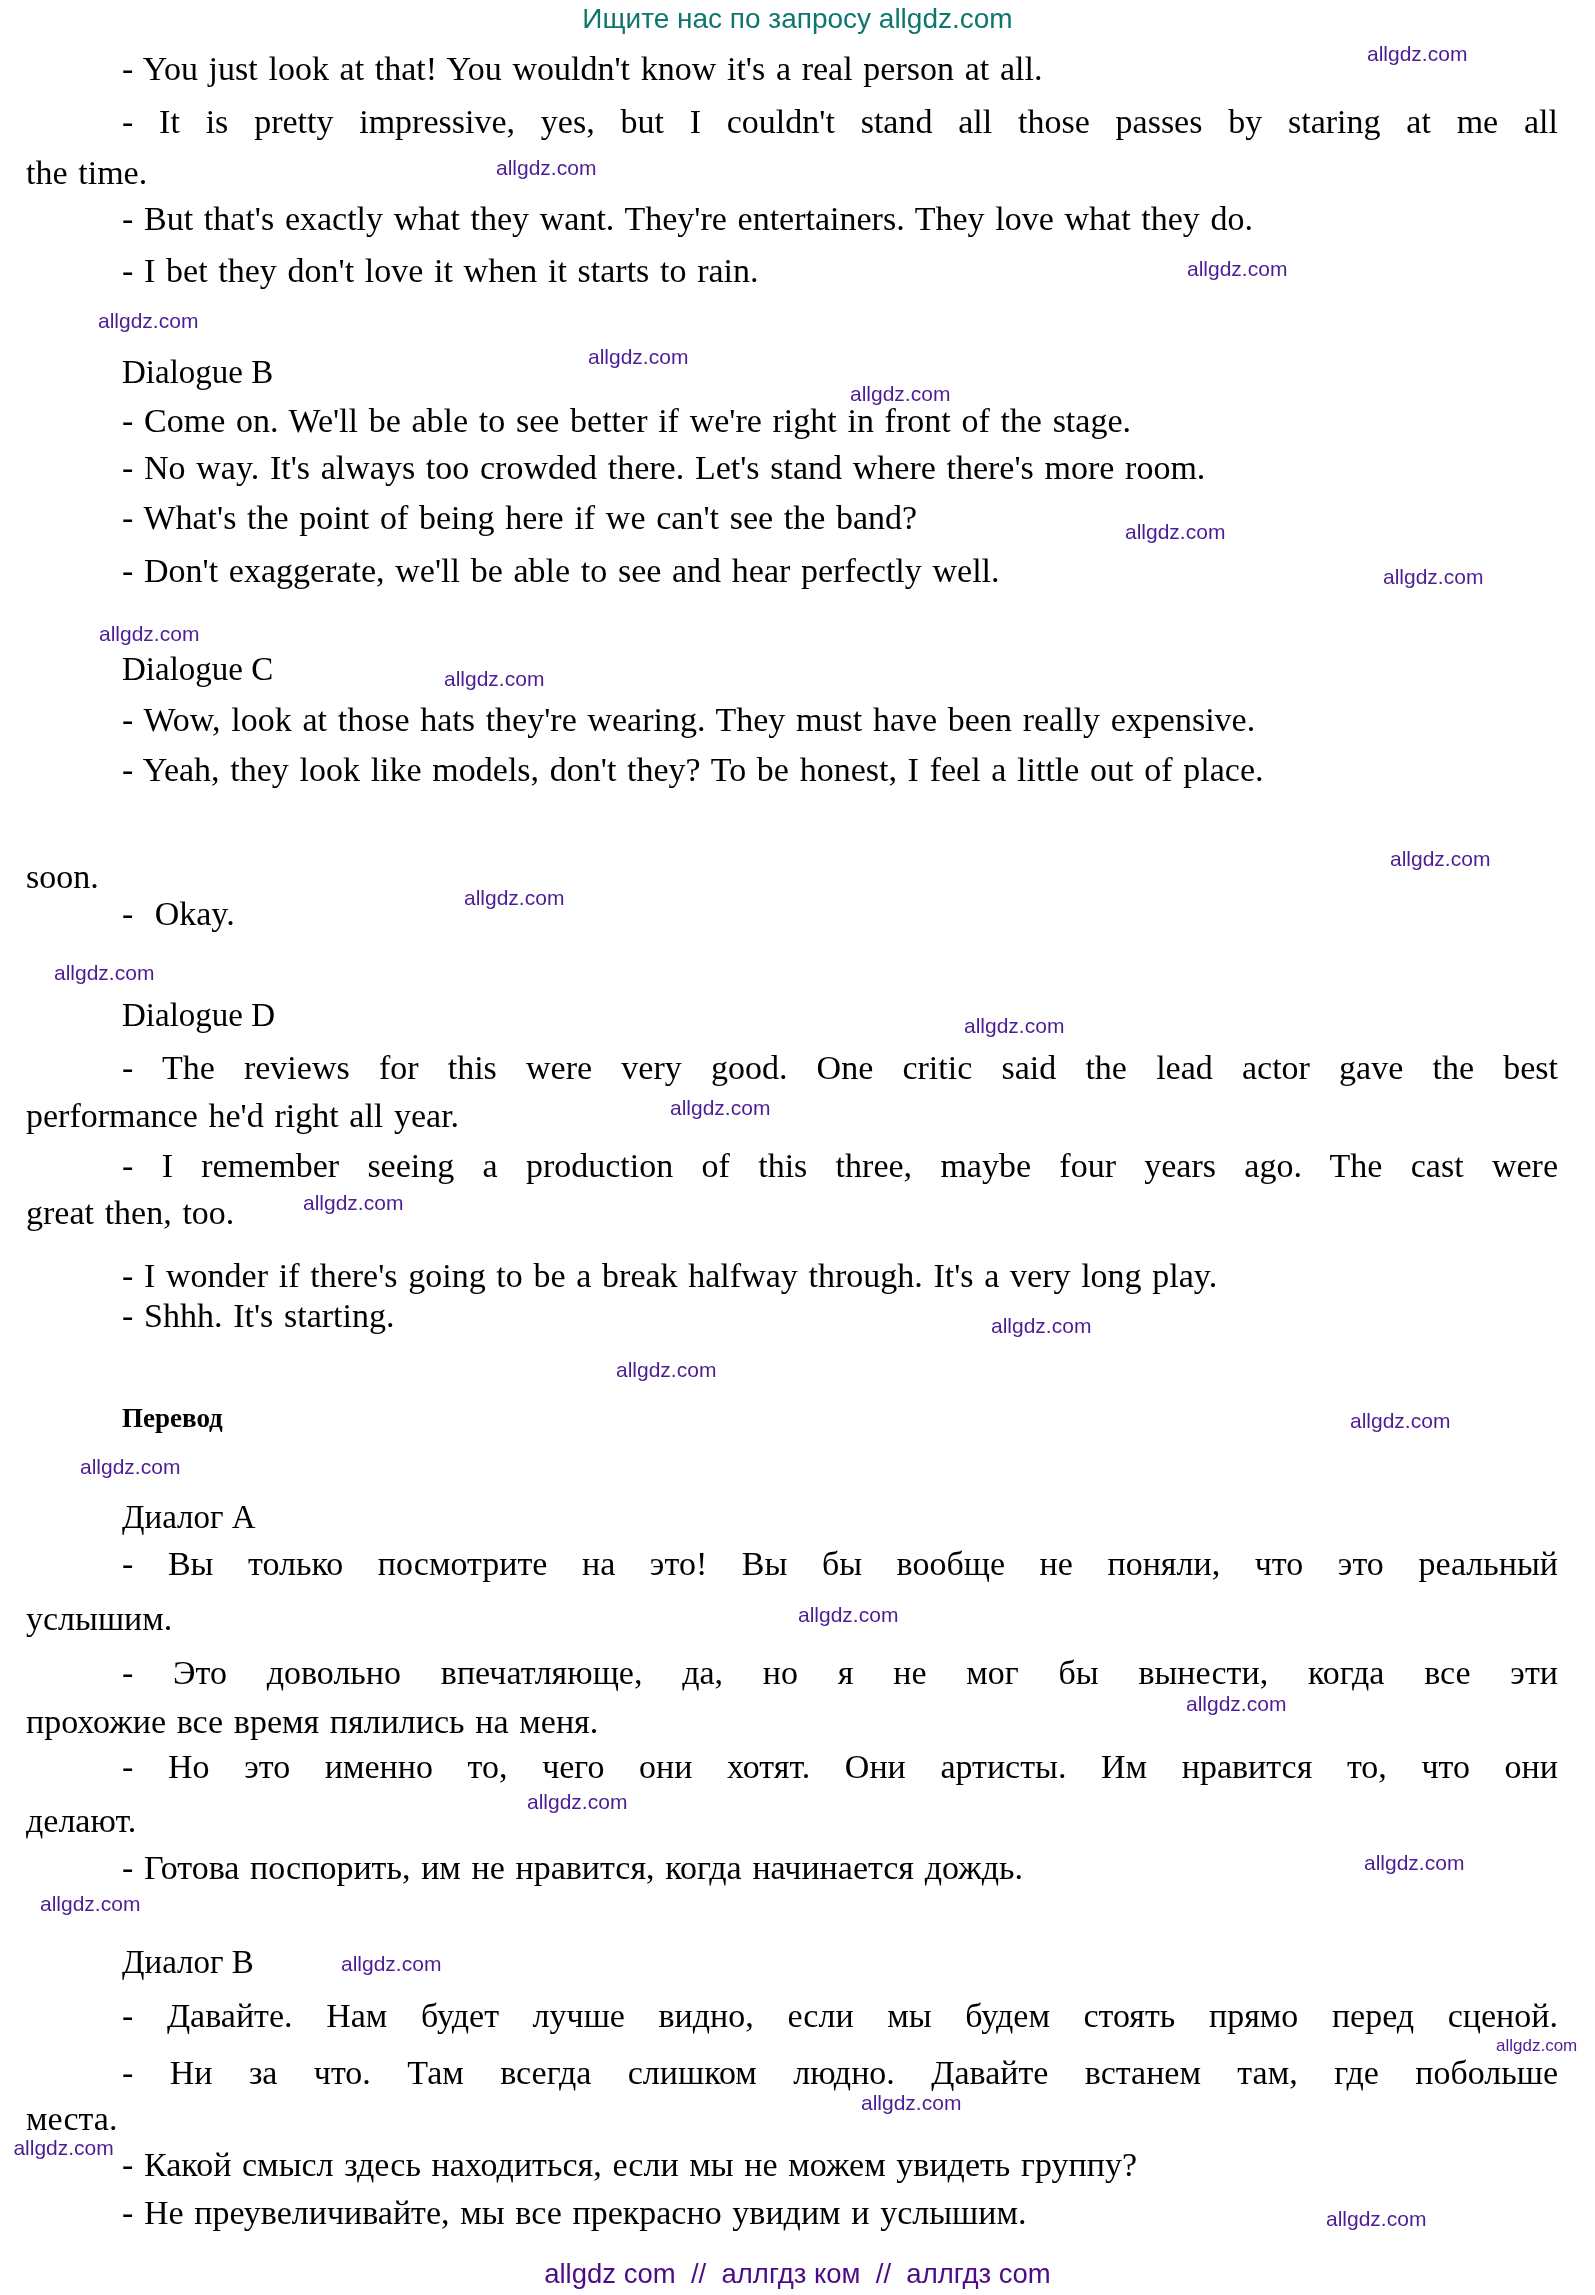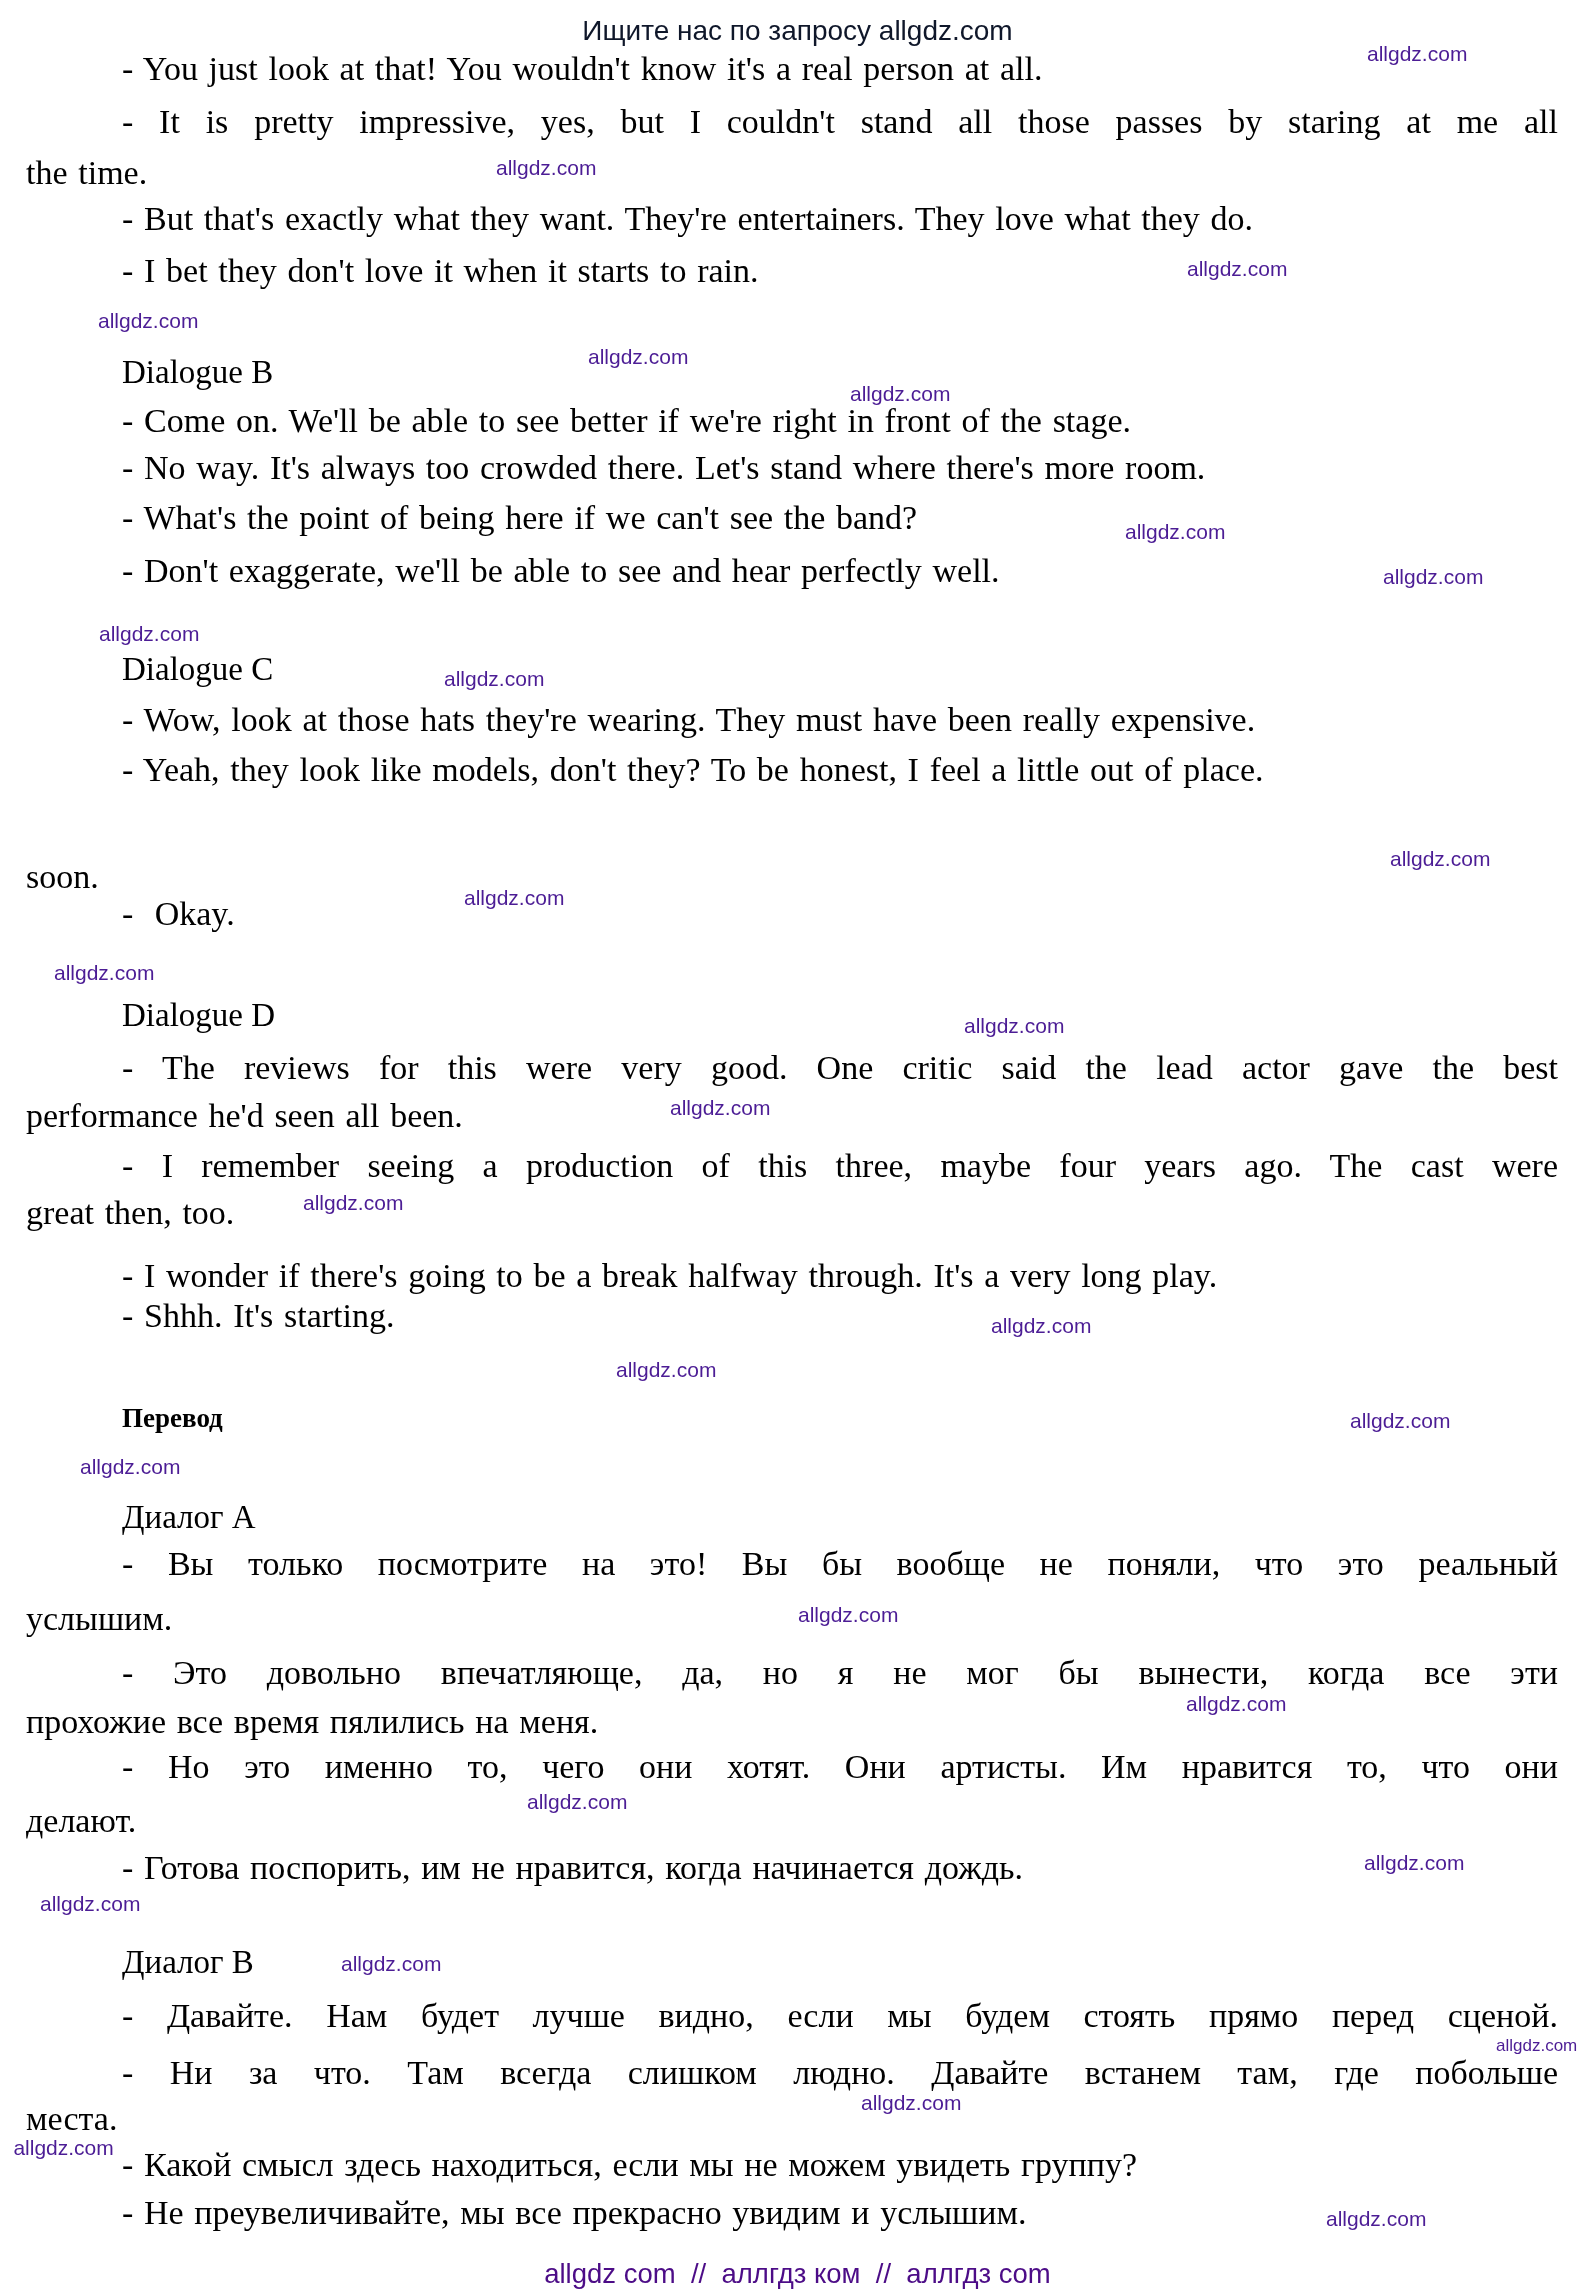--- a/index.html
+++ b/index.html
@@ -63,21 +63,21 @@
     font-size: 27.5px;
     line-height: 1;
     white-space: pre;
   }
 </style>
 </head>
 <body>
 
 <div class="page">
 
-  <div class="banner" style="color: #0f172a; margin-top: 12px;">Ищите нас по запросу allgdz.com</div>
+  <div class="banner" style="color: #0f766e;">Ищите нас по запросу allgdz.com</div>
 
   <div class="line" style="top:50px">- You just look at that! You wouldn't know it's a real person at all.</div>
   <div class="line just" style="top:103px">- It is pretty impressive, yes, but I couldn't stand all those passes by staring at me all</div>
   <div class="line cont" style="top:154px">the time.</div>
   <div class="line" style="top:200px">- But that's exactly what they want. They're entertainers. They love what they do.</div>
   <div class="line" style="top:252px">- I bet they don't love it when it starts to rain.</div>
 
   <div class="heading" style="top:354px">Dialogue B</div>
   <div class="line" style="top:449px">- No way. It's always too crowded there. Let's stand where there's more room.</div>
   <div class="line" style="top:402px">- Come on. We'll be able to see better if we're right in front of the stage.</div>
@@ -85,21 +85,21 @@
   <div class="line" style="top:552px">- Don't exaggerate, we'll be able to see and hear perfectly well.</div>
 
   <div class="heading" style="top:651px">Dialogue C</div>
   <div class="line" style="top:701px">- Wow, look at those hats they're wearing. They must have been really expensive.</div>
   <div class="line" style="top:751px">- Yeah, they look like models, don't they? To be honest, I feel a little out of place.</div>
   <div class="line cont" style="top:858px">soon.</div>
   <div class="line" style="top:895px">-  Okay.</div>
 
   <div class="heading" style="top:997px">Dialogue D</div>
   <div class="line just" style="top:1049px">- The reviews for this were very good. One critic said the lead actor gave the best</div>
-  <div class="line cont" style="top:1097px">performance he'd seen all been.</div>
+  <div class="line cont" style="top:1097px">performance he'd right all year.</div>
   <div class="line just" style="top:1147px">- I remember seeing a production of this three, maybe four years ago. The cast were</div>
   <div class="line cont" style="top:1194px">great then, too.</div>
   <div class="line" style="top:1257px">- I wonder if there's going to be a break halfway through. It's a very long play.</div>
   <div class="line" style="top:1297px">- Shhh. It's starting.</div>
 
   <div class="heading bold" style="top:1404px">Перевод</div>
 
   <div class="heading" style="top:1499px">Диалог А</div>
   <div class="line just" style="top:1545px">- Вы только посмотрите на это! Вы бы вообще не поняли, что это реальный</div>
   <div class="line cont" style="top:1600px">услышим.</div>

